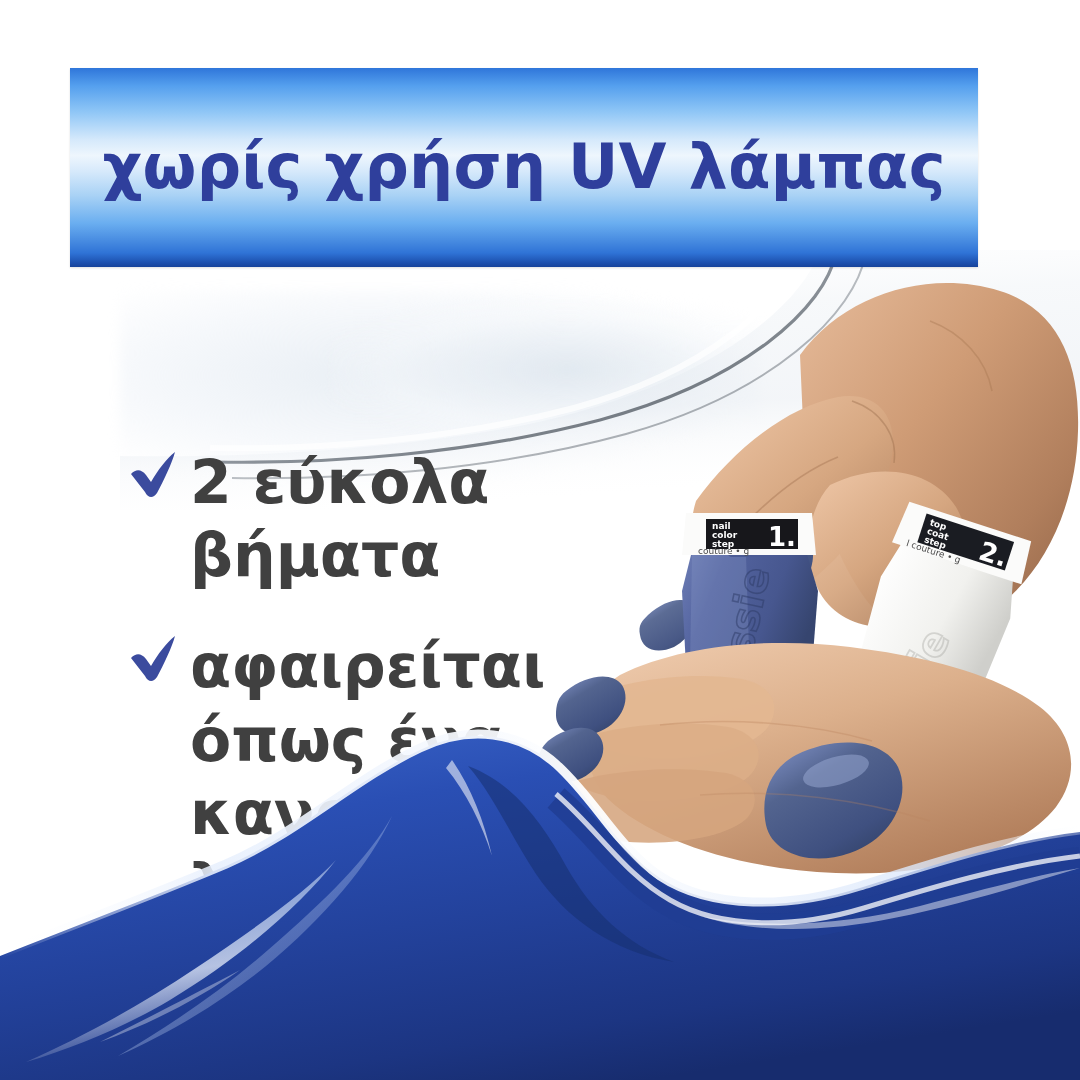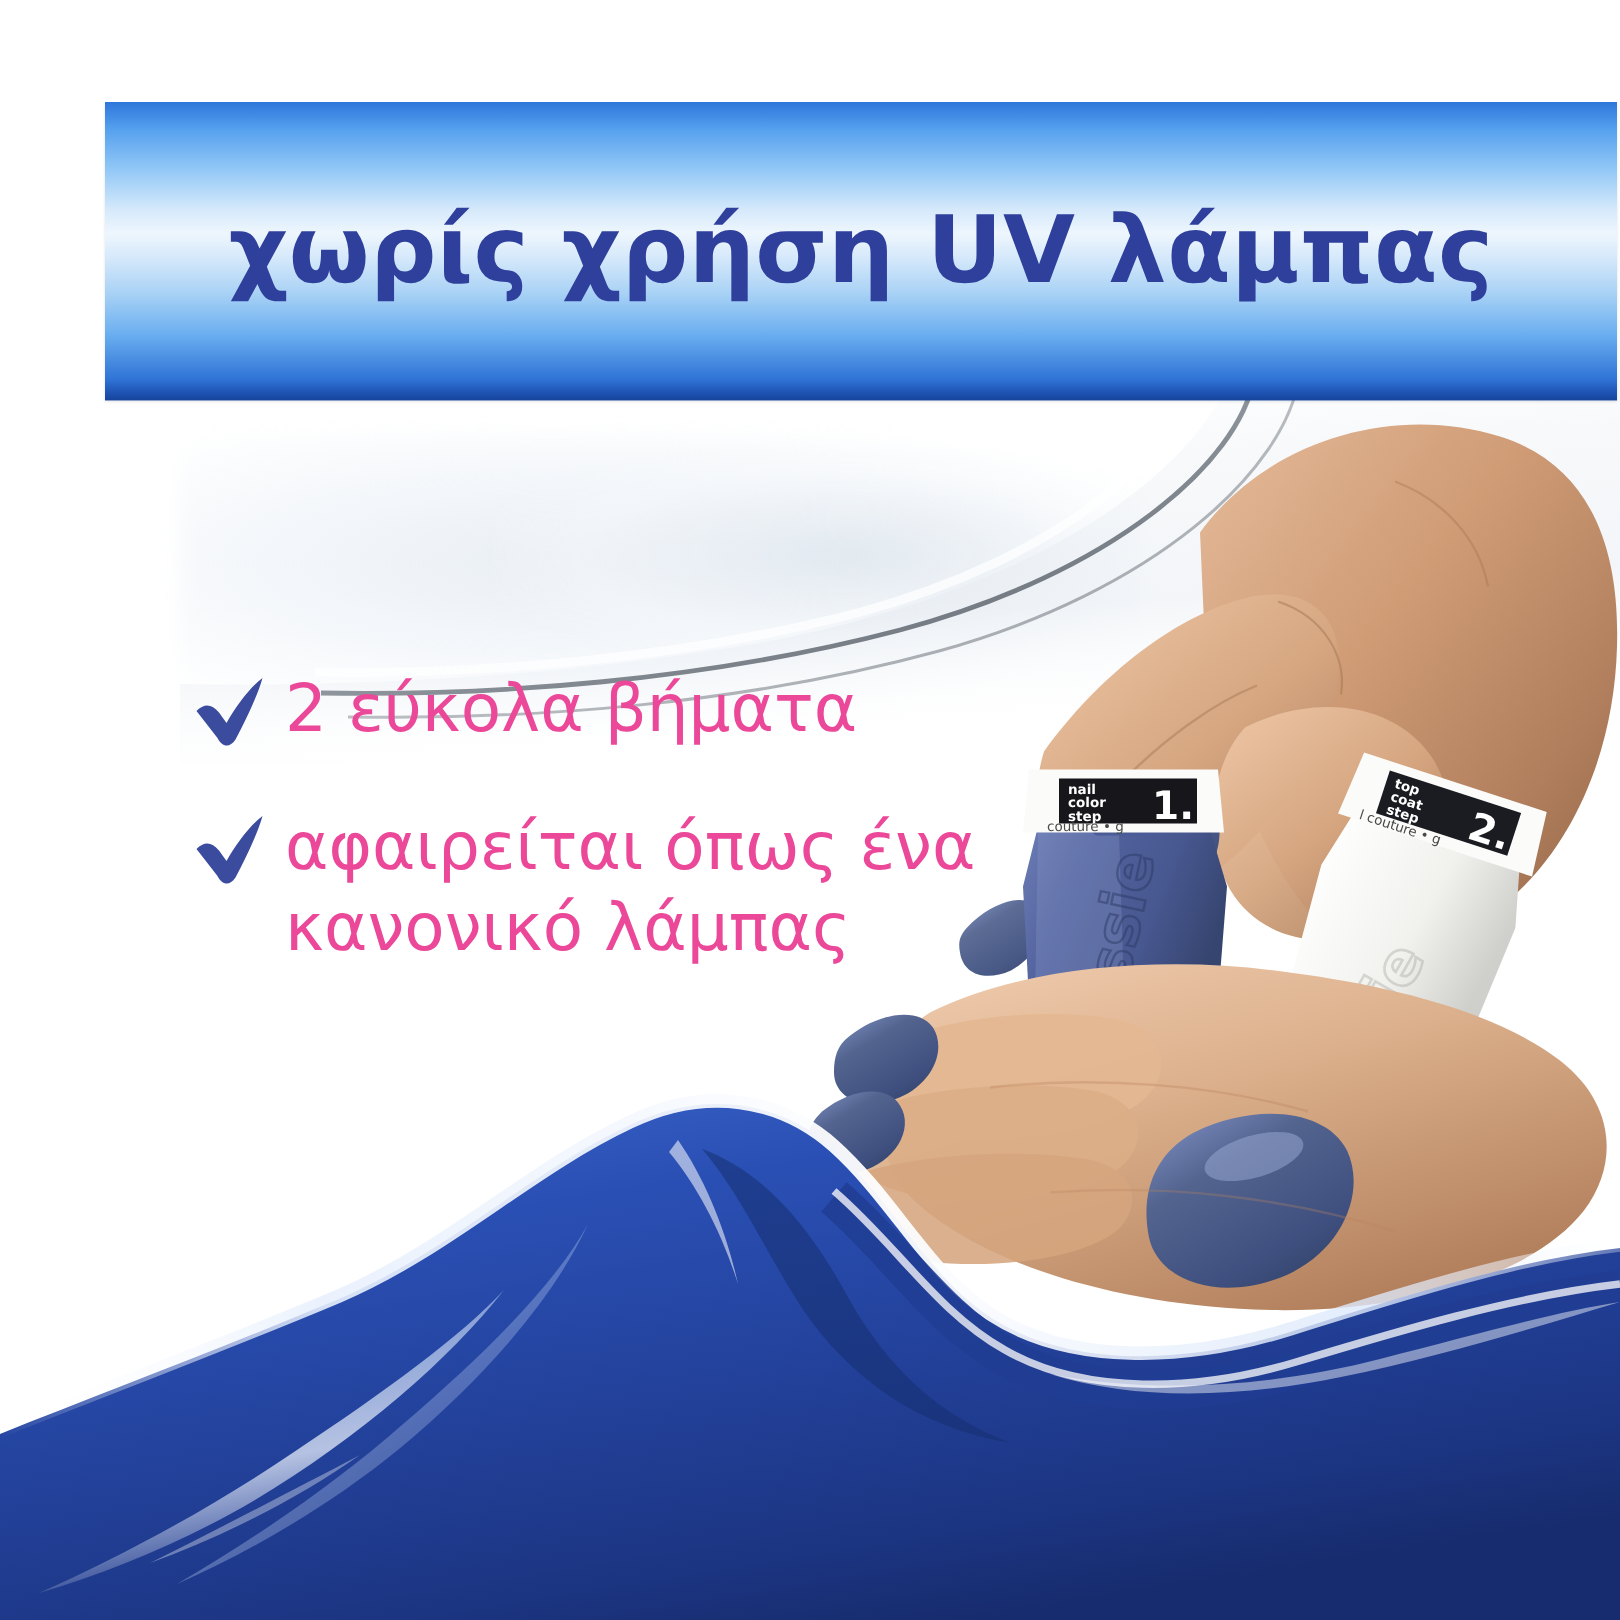--- a/index.html
+++ b/index.html
@@ -47,21 +47,21 @@
     left: 0; top: 250px;
     width: 1080px; height: 260px;
     pointer-events: none;
   }
 
   
   .banner {
     position: absolute;
     left: 70px;
     top: 68px;
-    width: 1008px;
+    width: 908px;
     height: 199px;
     background:
       linear-gradient(to bottom,
         #2f76da 0%,
         #55a0ee 9%,
         #8fc6f6 22%,
         #d5e9fb 36%,
         #eef6fd 44%,
         #d6e9fb 52%,
         #a9d2f5 64%,
@@ -98,23 +98,23 @@
     margin-bottom: 38px;
   }
   .check-icon {
     flex: 0 0 auto;
     width: 52px;
     height: 52px;
     margin-right: 10px;
     margin-top: 2px;
   }
   .bullet-text {
-    color: #ec4899;
-    font-size: 44px;
-    font-weight: 400;
+    color: #404040;
+    font-size: 60px;
+    font-weight: 700;
     line-height: 1.22;
     font-family: "DejaVu Sans", "Liberation Sans", sans-serif;
   }
 
   
   .photo {
     position: absolute;
     left: 500px;
     top: 255px;
     width: 580px;

